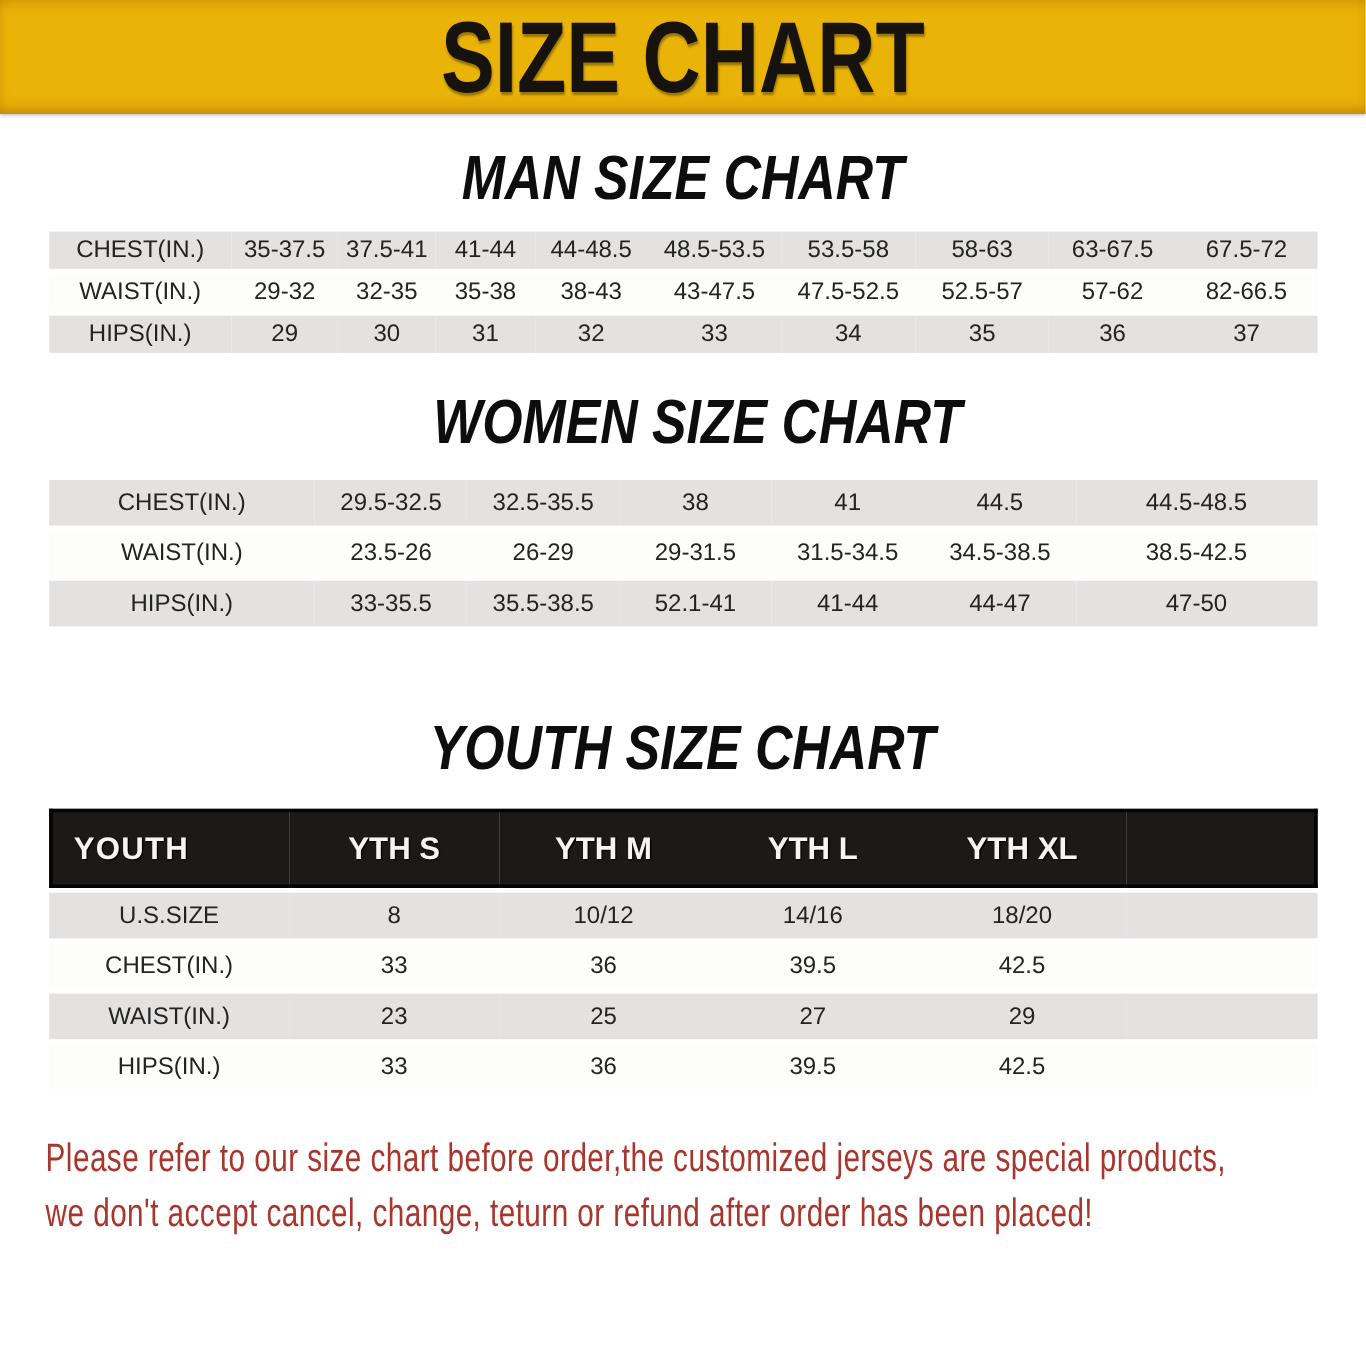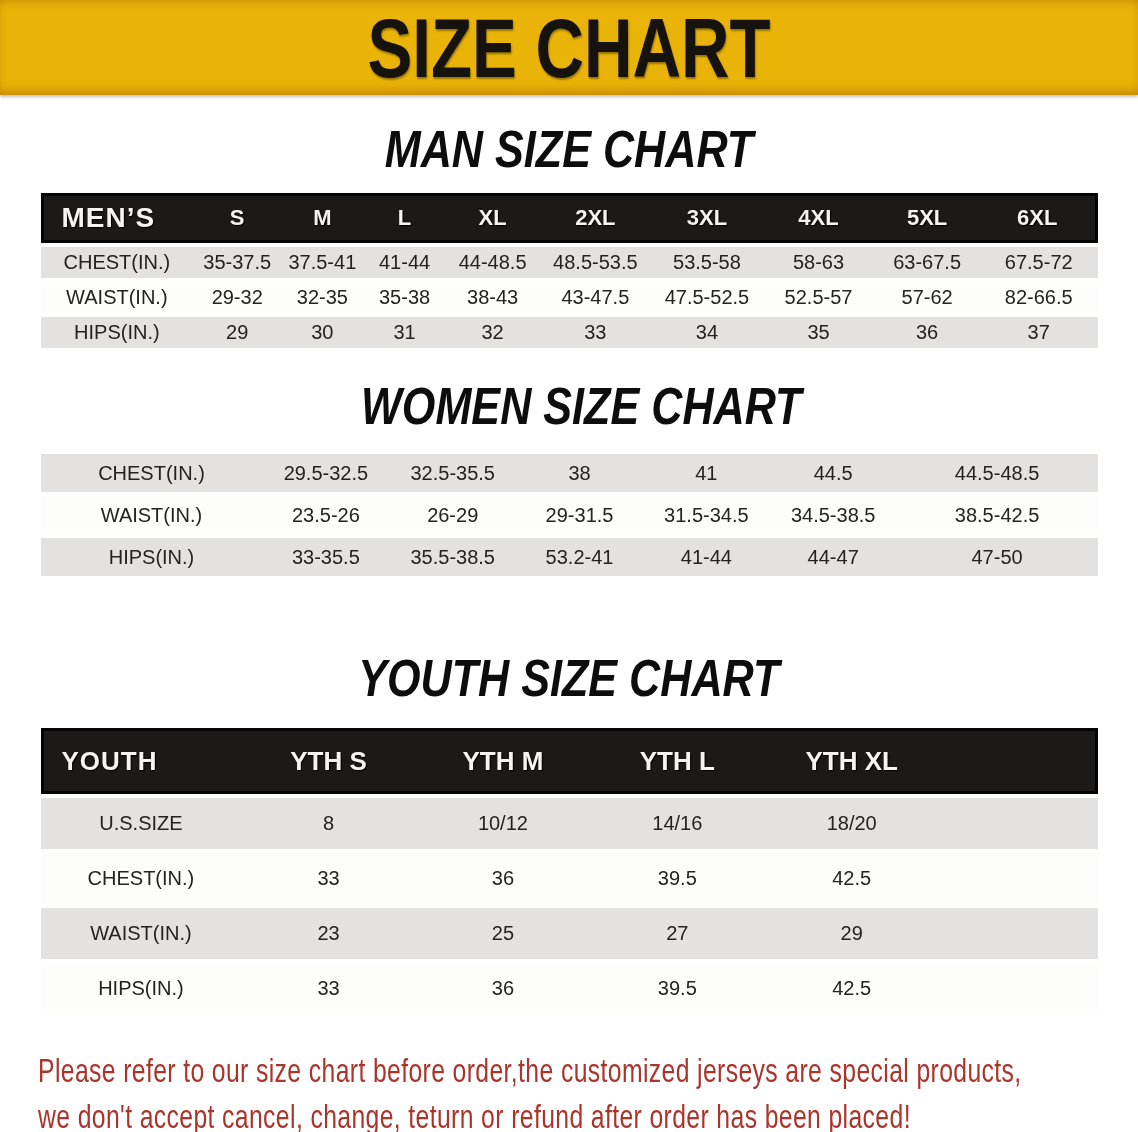--- a/index.html
+++ b/index.html
@@ -49,21 +49,21 @@
   .head-row th:first-child{border-left:3px solid #040404;}
   .head-row th:last-child{border-right:3px solid #040404;}
   .head-row th.row-label{
     text-align:left;padding-left:18px;font-size:28px;font-weight:800;letter-spacing:1px;
   }
   .men .head-row th{height:44px;}
   .women .head-row th{height:60px;font-size:26px;}
   .youth .head-row th{height:60px;font-size:26px;}
   .men td{height:31px;}
   .women td{height:38px;}
-  .youth td{height:51px;margin-top:24px;}
+  .youth td{height:38px;margin-top:24px;}
   .row-gray td{background:#e3e2e1;}
   .row-white td{background:#fdfdfc;}
   
   .disclaimer{margin-top:30px;padding-left:38px;color:#a8362c;}
   .disclaimer .line{
     font-size:33px;line-height:46px;font-weight:400;white-space:nowrap;
     display:block;transform:scaleX(.75);transform-origin:left center;
     letter-spacing:.5px;
   }
 </style>
@@ -85,32 +85,20 @@
       <col style="width:7%">
       <col style="width:7%">
     <col style="width:8%">
       <col style="width:9.5%">
       <col style="width:9.5%">
       <col style="width:9.5%">
     <col style="width:9%">
       <col style="width:10%">
   </colgroup>
   <tbody>
-      <tr class="head-row">
-    <th class="row-label">MEN’S</th>
-    <th>S</th>
-    <th>M</th>
-    <th>L</th>
-    <th>XL</th>
-    <th>2XL</th>
-    <th>3XL</th>
-    <th>4XL</th>
-    <th>5XL</th>
-    <th>6XL</th>
-  </tr>
   <tr class="row-gray">
     <td class="row-label">CHEST(IN.)</td>
     <td>35-37.5</td>
     <td>37.5-41</td>
     <td>41-44</td>
     <td>44-48.5</td>
     <td>48.5-53.5</td>
     <td>53.5-58</td>
     <td>58-63</td>
     <td>63-67.5</td>
@@ -173,21 +161,21 @@
     <td>26-29</td>
     <td>29-31.5</td>
     <td>31.5-34.5</td>
     <td>34.5-38.5</td>
     <td>38.5-42.5</td>
   </tr>
   <tr class="row-gray">
     <td class="row-label">HIPS(IN.)</td>
     <td>33-35.5</td>
     <td>35.5-38.5</td>
-    <td>53.2-41</td>
+    <td>52.1-41</td>
     <td>41-44</td>
     <td>44-47</td>
     <td>47-50</td>
   </tr>
 </tbody>
   </table>
 
 <h2 class="section-heading" id="youth-heading">
   <span>YOUTH SIZE CHART</span>
 </h2>

